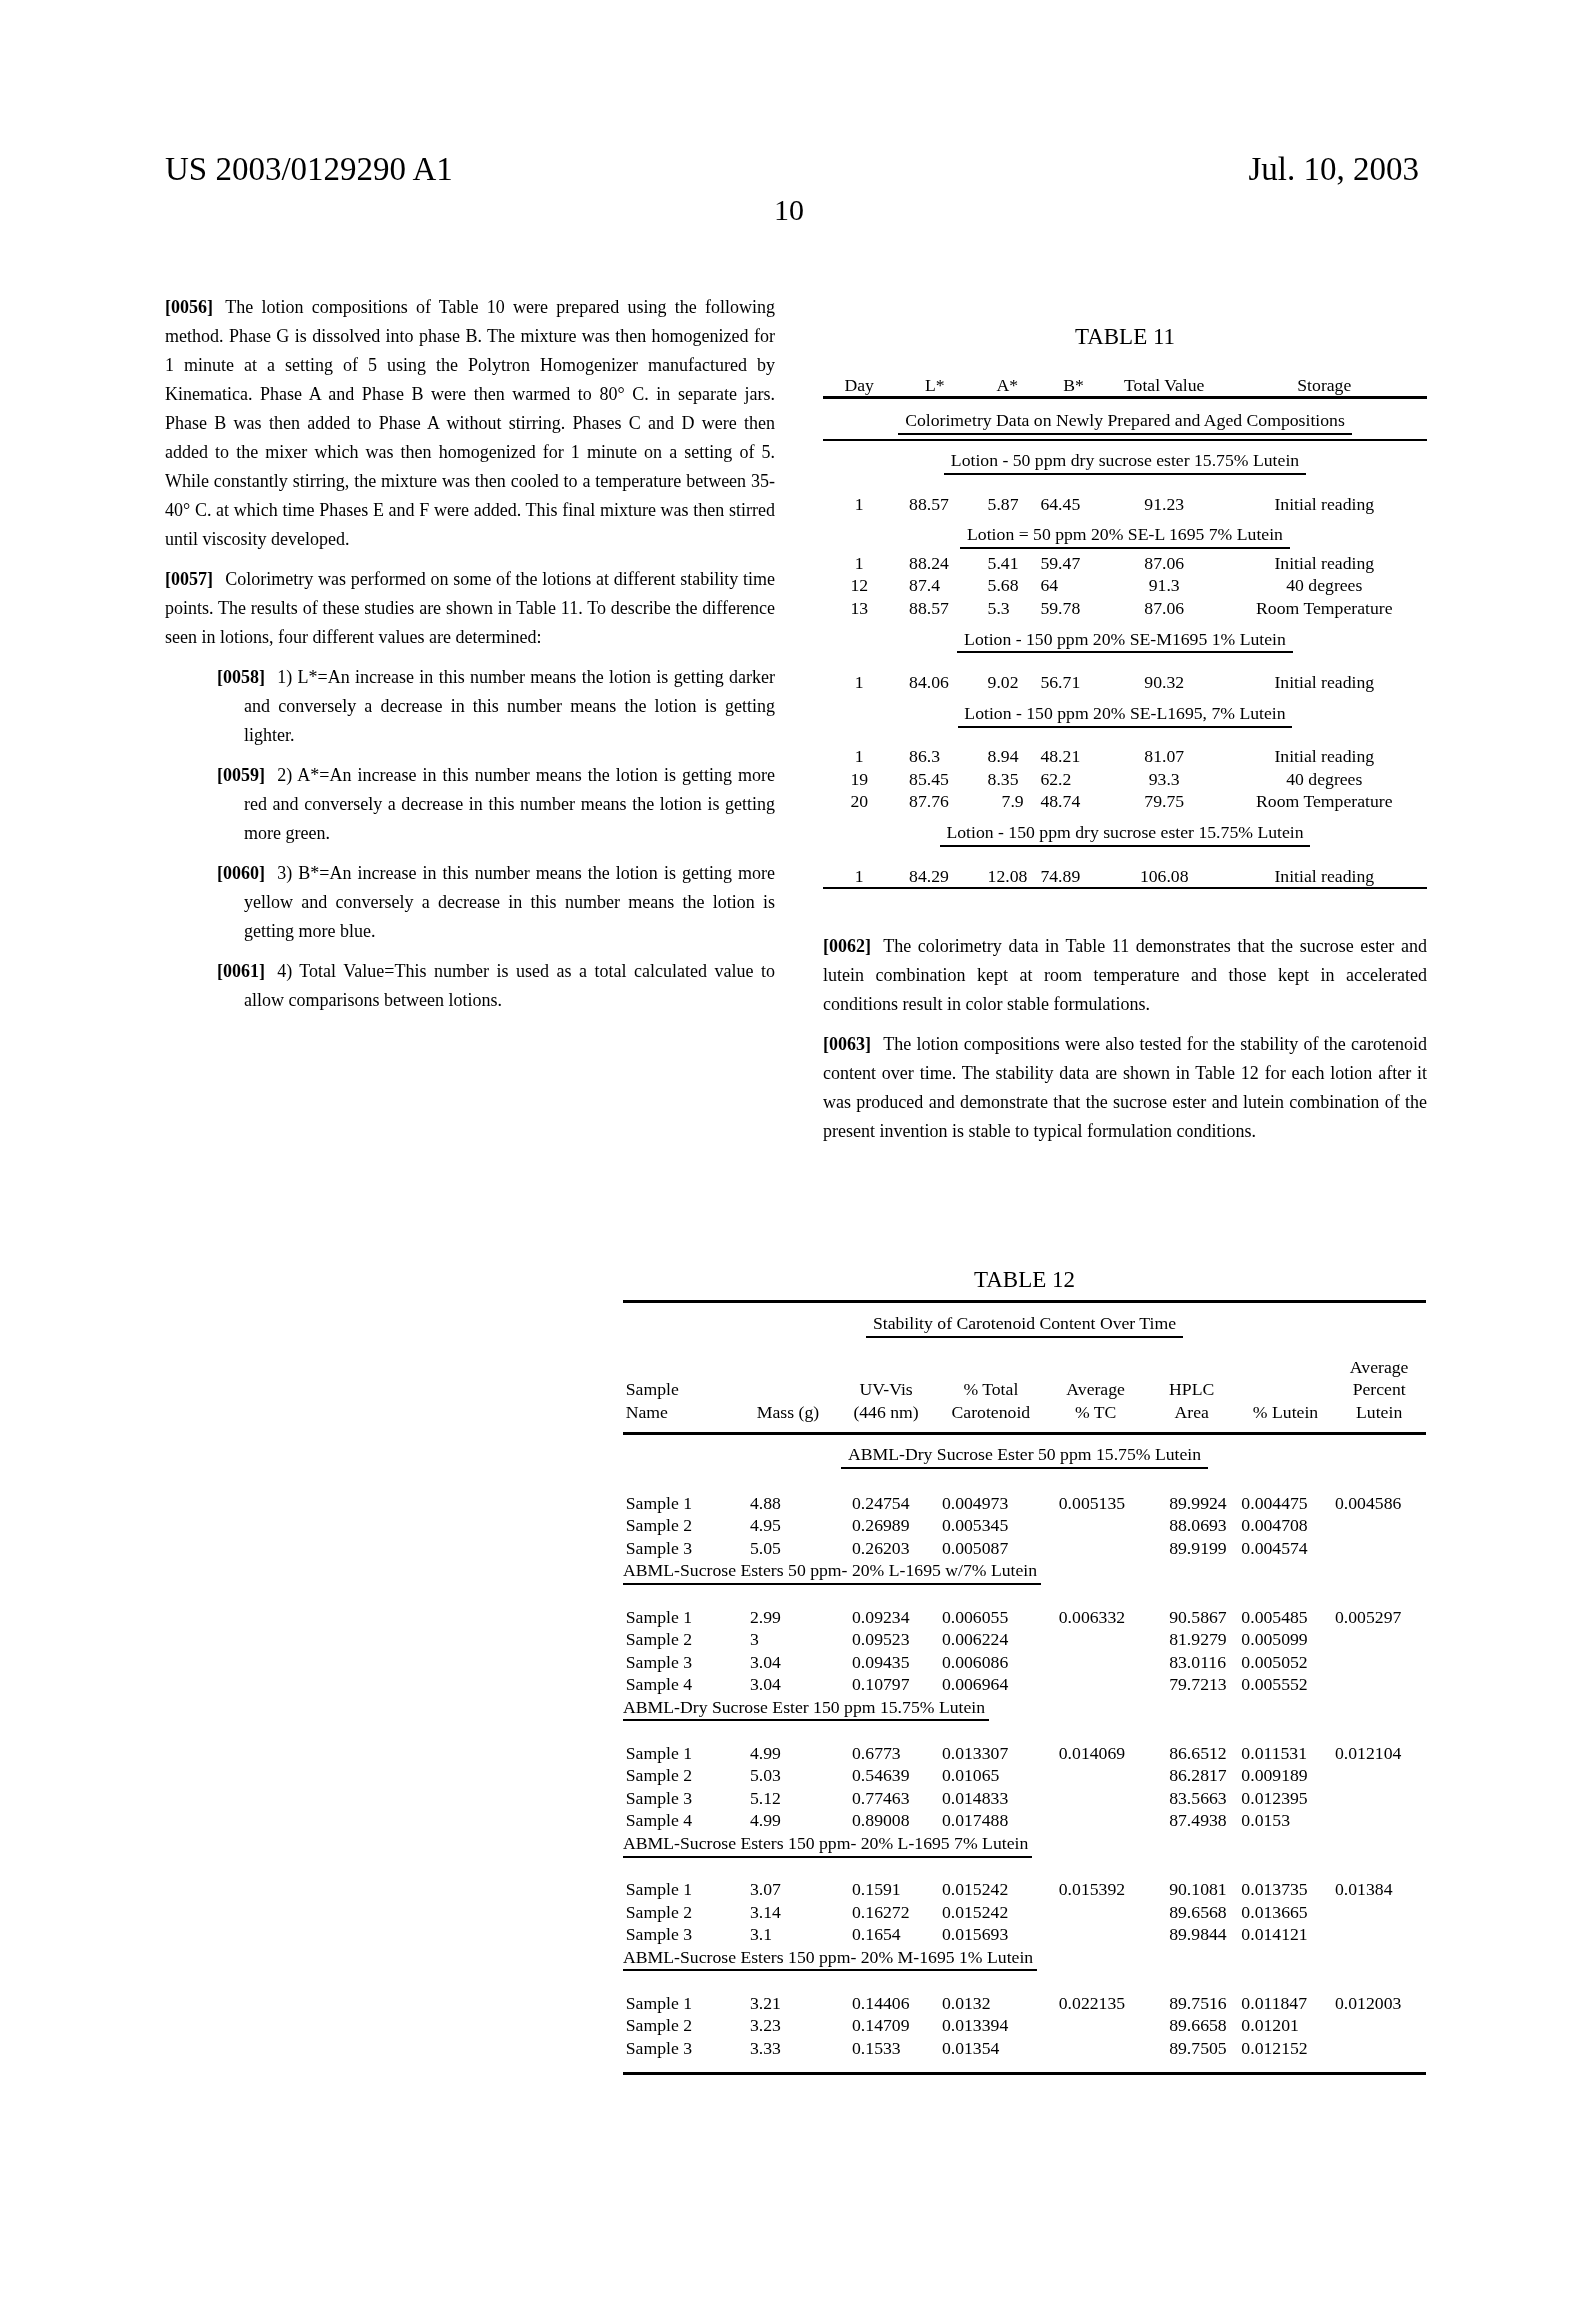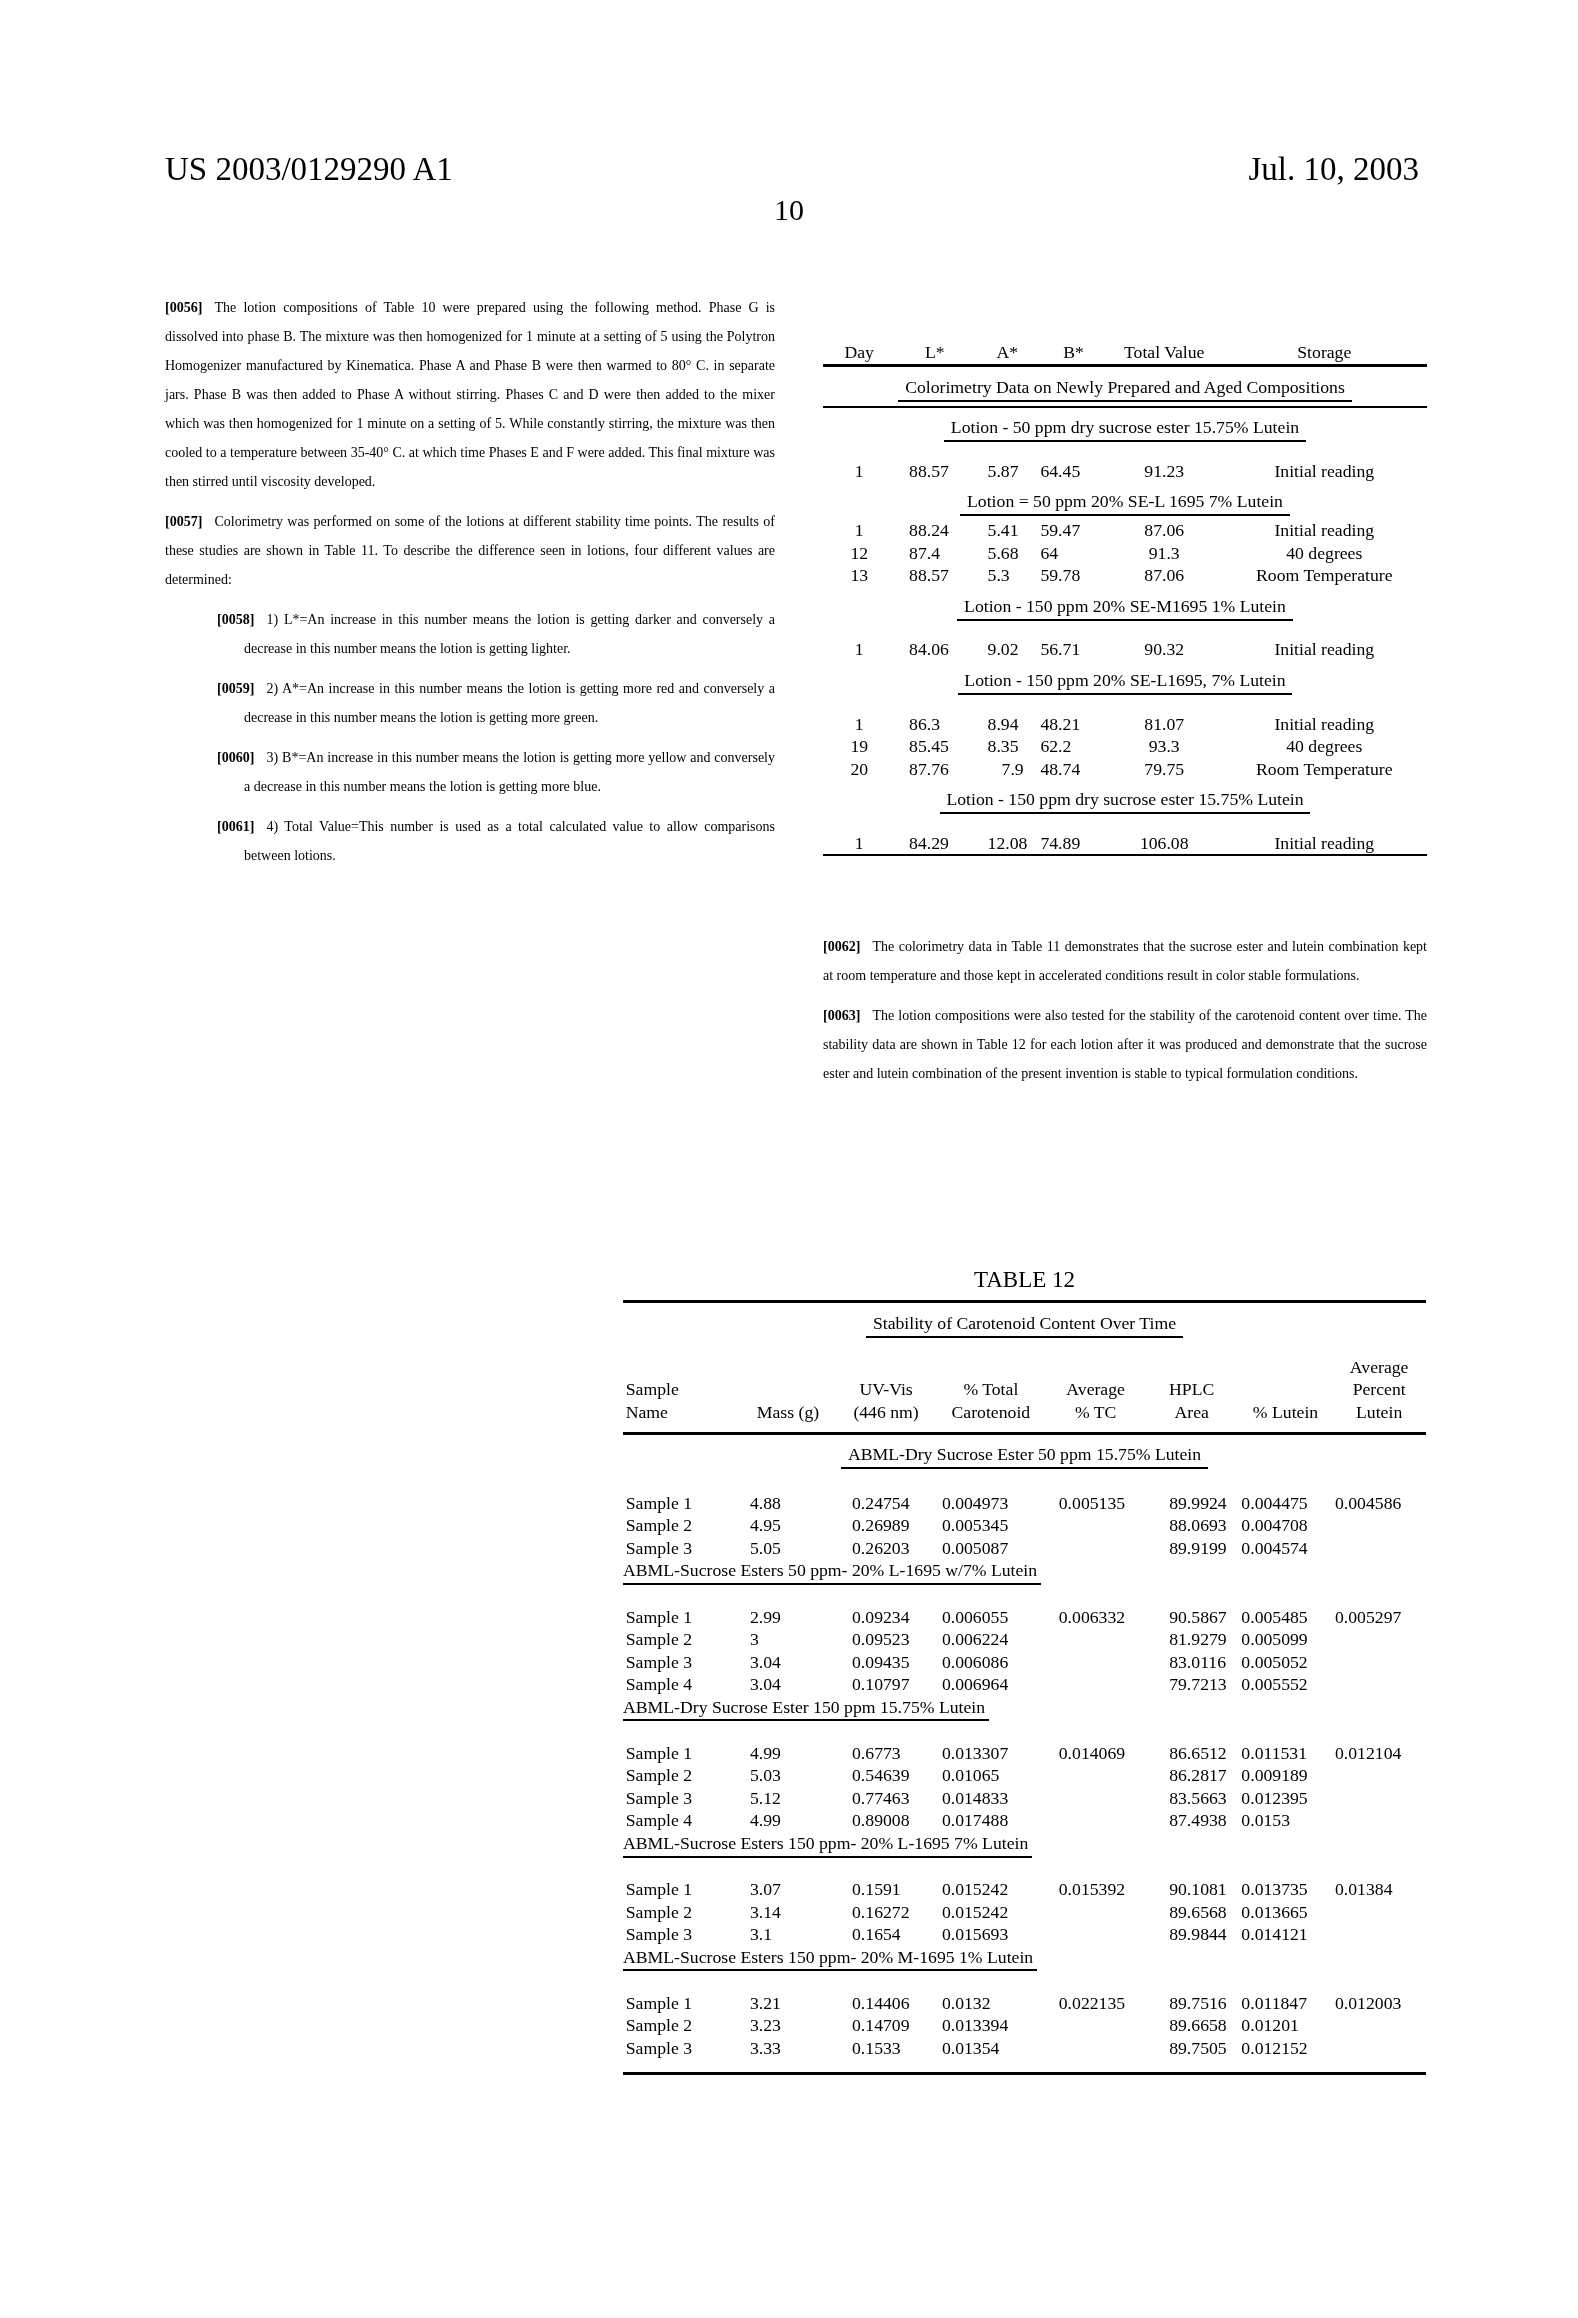--- a/index.html
+++ b/index.html
@@ -4,21 +4,21 @@
 <style>
   html, body { margin:0; padding:0; background:#ffffff; }
   body { width:1578px; height:2319px; position:relative; overflow:hidden;
          font-family:"Liberation Serif","DejaVu Serif",serif; color:#000; }
   .abs { position:absolute; }
   .hdr { font-size:33px; top:151px; }
   #hdr-left { left:165px; }
   #hdr-right { right:159px; }
   #page-num { left:0; width:1578px; text-align:center; top:193px; font-size:30px; }
 
-  .col { position:absolute; font-size:14px; line-height:29px; text-align:justify; }
+  .col { position:absolute; font-size:18px; line-height:29px; text-align:justify; }
   #left-col { left:165px; top:293px; width:610px; }
   #right-col { left:823px; top:932px; width:604px; }
   .para { margin:0 0 11px 0; }
   .pnum { font-weight:bold; margin-right:12.2px; }
   .indent-wrap { margin-left:52px; }
   .hang { padding-left:27px; text-indent:-27px; }
 
   table { border-collapse:collapse; }
   .t11 { position:absolute; left:823px; top:324px; width:604px; font-size:17.7px; }
   .t12 { position:absolute; left:623px; top:1267px; width:803px; font-size:17.7px; }
@@ -55,20 +55,21 @@
   </p>
   <p class="para indent-wrap hang" style="padding-left:27px;">
     <span class="pnum">[0060]</span><span>3) B*=An increase in this number means the lotion is getting more yellow and conversely a decrease in this number means the lotion is getting more blue.</span>
   </p>
   <p class="para indent-wrap hang" style="padding-left:27px;">
     <span class="pnum">[0061]</span><span>4) Total Value=This number is used as a total calculated value to allow comparisons between lotions.</span>
   </p>
 </div>
 
 <div class="t11">
+  <div class="tcap">TABLE 11</div>
   <table style="width:100%;">
     <thead>
       <tr style="height:41px;">
         <th class="c" style="width:12%;">Day</th>
         <th class="c" style="width:13%;">L*</th>
         <th class="c" style="width:11%;">A*</th>
         <th class="c" style="width:11%;">B*</th>
         <th class="c" style="width:19%;">Total Value</th>
         <th class="c" style="width:34%;">Storage</th>
       </tr>

